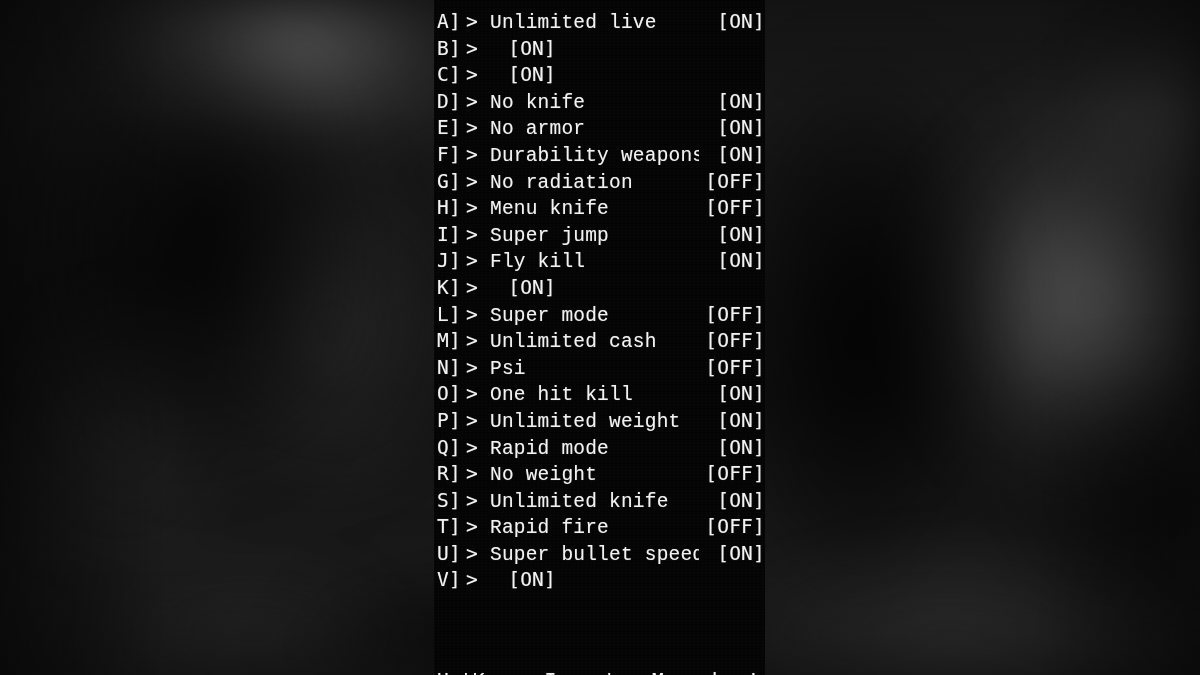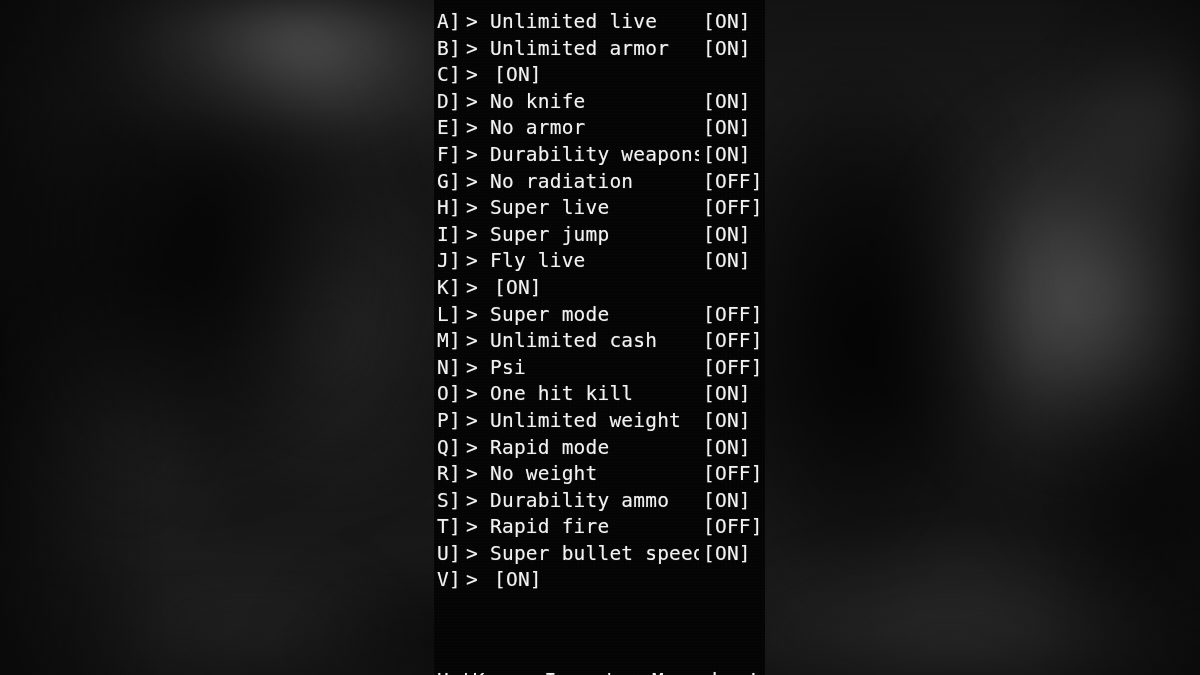--- a/index.html
+++ b/index.html
@@ -107,25 +107,26 @@
     flex: 0 0 29px;
   }
   .row-arrow {
     display: inline-block;
     width: 24px;
     flex: 0 0 24px;
   }
   .row-label {
     flex: 1 1 auto;
     overflow: hidden;
+    font-family: Liberation Mono, monospace;
   }
   .row-state {
     flex: 0 0 auto;
     width: 62px;
-    text-align: left;
+    text-align: right;
     margin-left: 4px;
   }
 
   #footer-block {
     margin-top: 21px;
     padding-left: 3px;
     white-space: pre;
   }
   .footer-line {
     height: 26.6px;
@@ -151,21 +152,20 @@
         <div class="cheat-row">
           <span class="row-key">A]</span>
           <span class="row-arrow">&gt;</span>
           <span class="row-label">Unlimited live</span>
           <span class="row-state">[ON]</span>
         </div>
 
         <div class="cheat-row">
           <span class="row-key">B]</span>
           <span class="row-arrow">&gt;</span>
-          <span class="row-label">Unlimited armor</span>
           <span class="row-state">[ON]</span>
         </div>
 
         <div class="cheat-row">
           <span class="row-key">C]</span>
           <span class="row-arrow">&gt;</span>
           <span class="row-state">[ON]</span>
         </div>
 
         <div class="cheat-row">
@@ -192,35 +192,35 @@
         <div class="cheat-row">
           <span class="row-key">G]</span>
           <span class="row-arrow">&gt;</span>
           <span class="row-label">No radiation</span>
           <span class="row-state">[OFF]</span>
         </div>
 
         <div class="cheat-row">
           <span class="row-key">H]</span>
           <span class="row-arrow">&gt;</span>
-          <span class="row-label">Super live</span>
+          <span class="row-label">Menu knife</span>
           <span class="row-state">[OFF]</span>
         </div>
 
         <div class="cheat-row">
           <span class="row-key">I]</span>
           <span class="row-arrow">&gt;</span>
           <span class="row-label">Super jump</span>
           <span class="row-state">[ON]</span>
         </div>
 
         <div class="cheat-row">
           <span class="row-key">J]</span>
           <span class="row-arrow">&gt;</span>
-          <span class="row-label">Fly live</span>
+          <span class="row-label">Fly kill</span>
           <span class="row-state">[ON]</span>
         </div>
 
         <div class="cheat-row">
           <span class="row-key">K]</span>
           <span class="row-arrow">&gt;</span>
           <span class="row-state">[ON]</span>
         </div>
 
         <div class="cheat-row">
@@ -268,21 +268,21 @@
         <div class="cheat-row">
           <span class="row-key">R]</span>
           <span class="row-arrow">&gt;</span>
           <span class="row-label">No weight</span>
           <span class="row-state">[OFF]</span>
         </div>
 
         <div class="cheat-row">
           <span class="row-key">S]</span>
           <span class="row-arrow">&gt;</span>
-          <span class="row-label">Durability ammo</span>
+          <span class="row-label">Unlimited knife</span>
           <span class="row-state">[ON]</span>
         </div>
 
         <div class="cheat-row">
           <span class="row-key">T]</span>
           <span class="row-arrow">&gt;</span>
           <span class="row-label">Rapid fire</span>
           <span class="row-state">[OFF]</span>
         </div>
 

